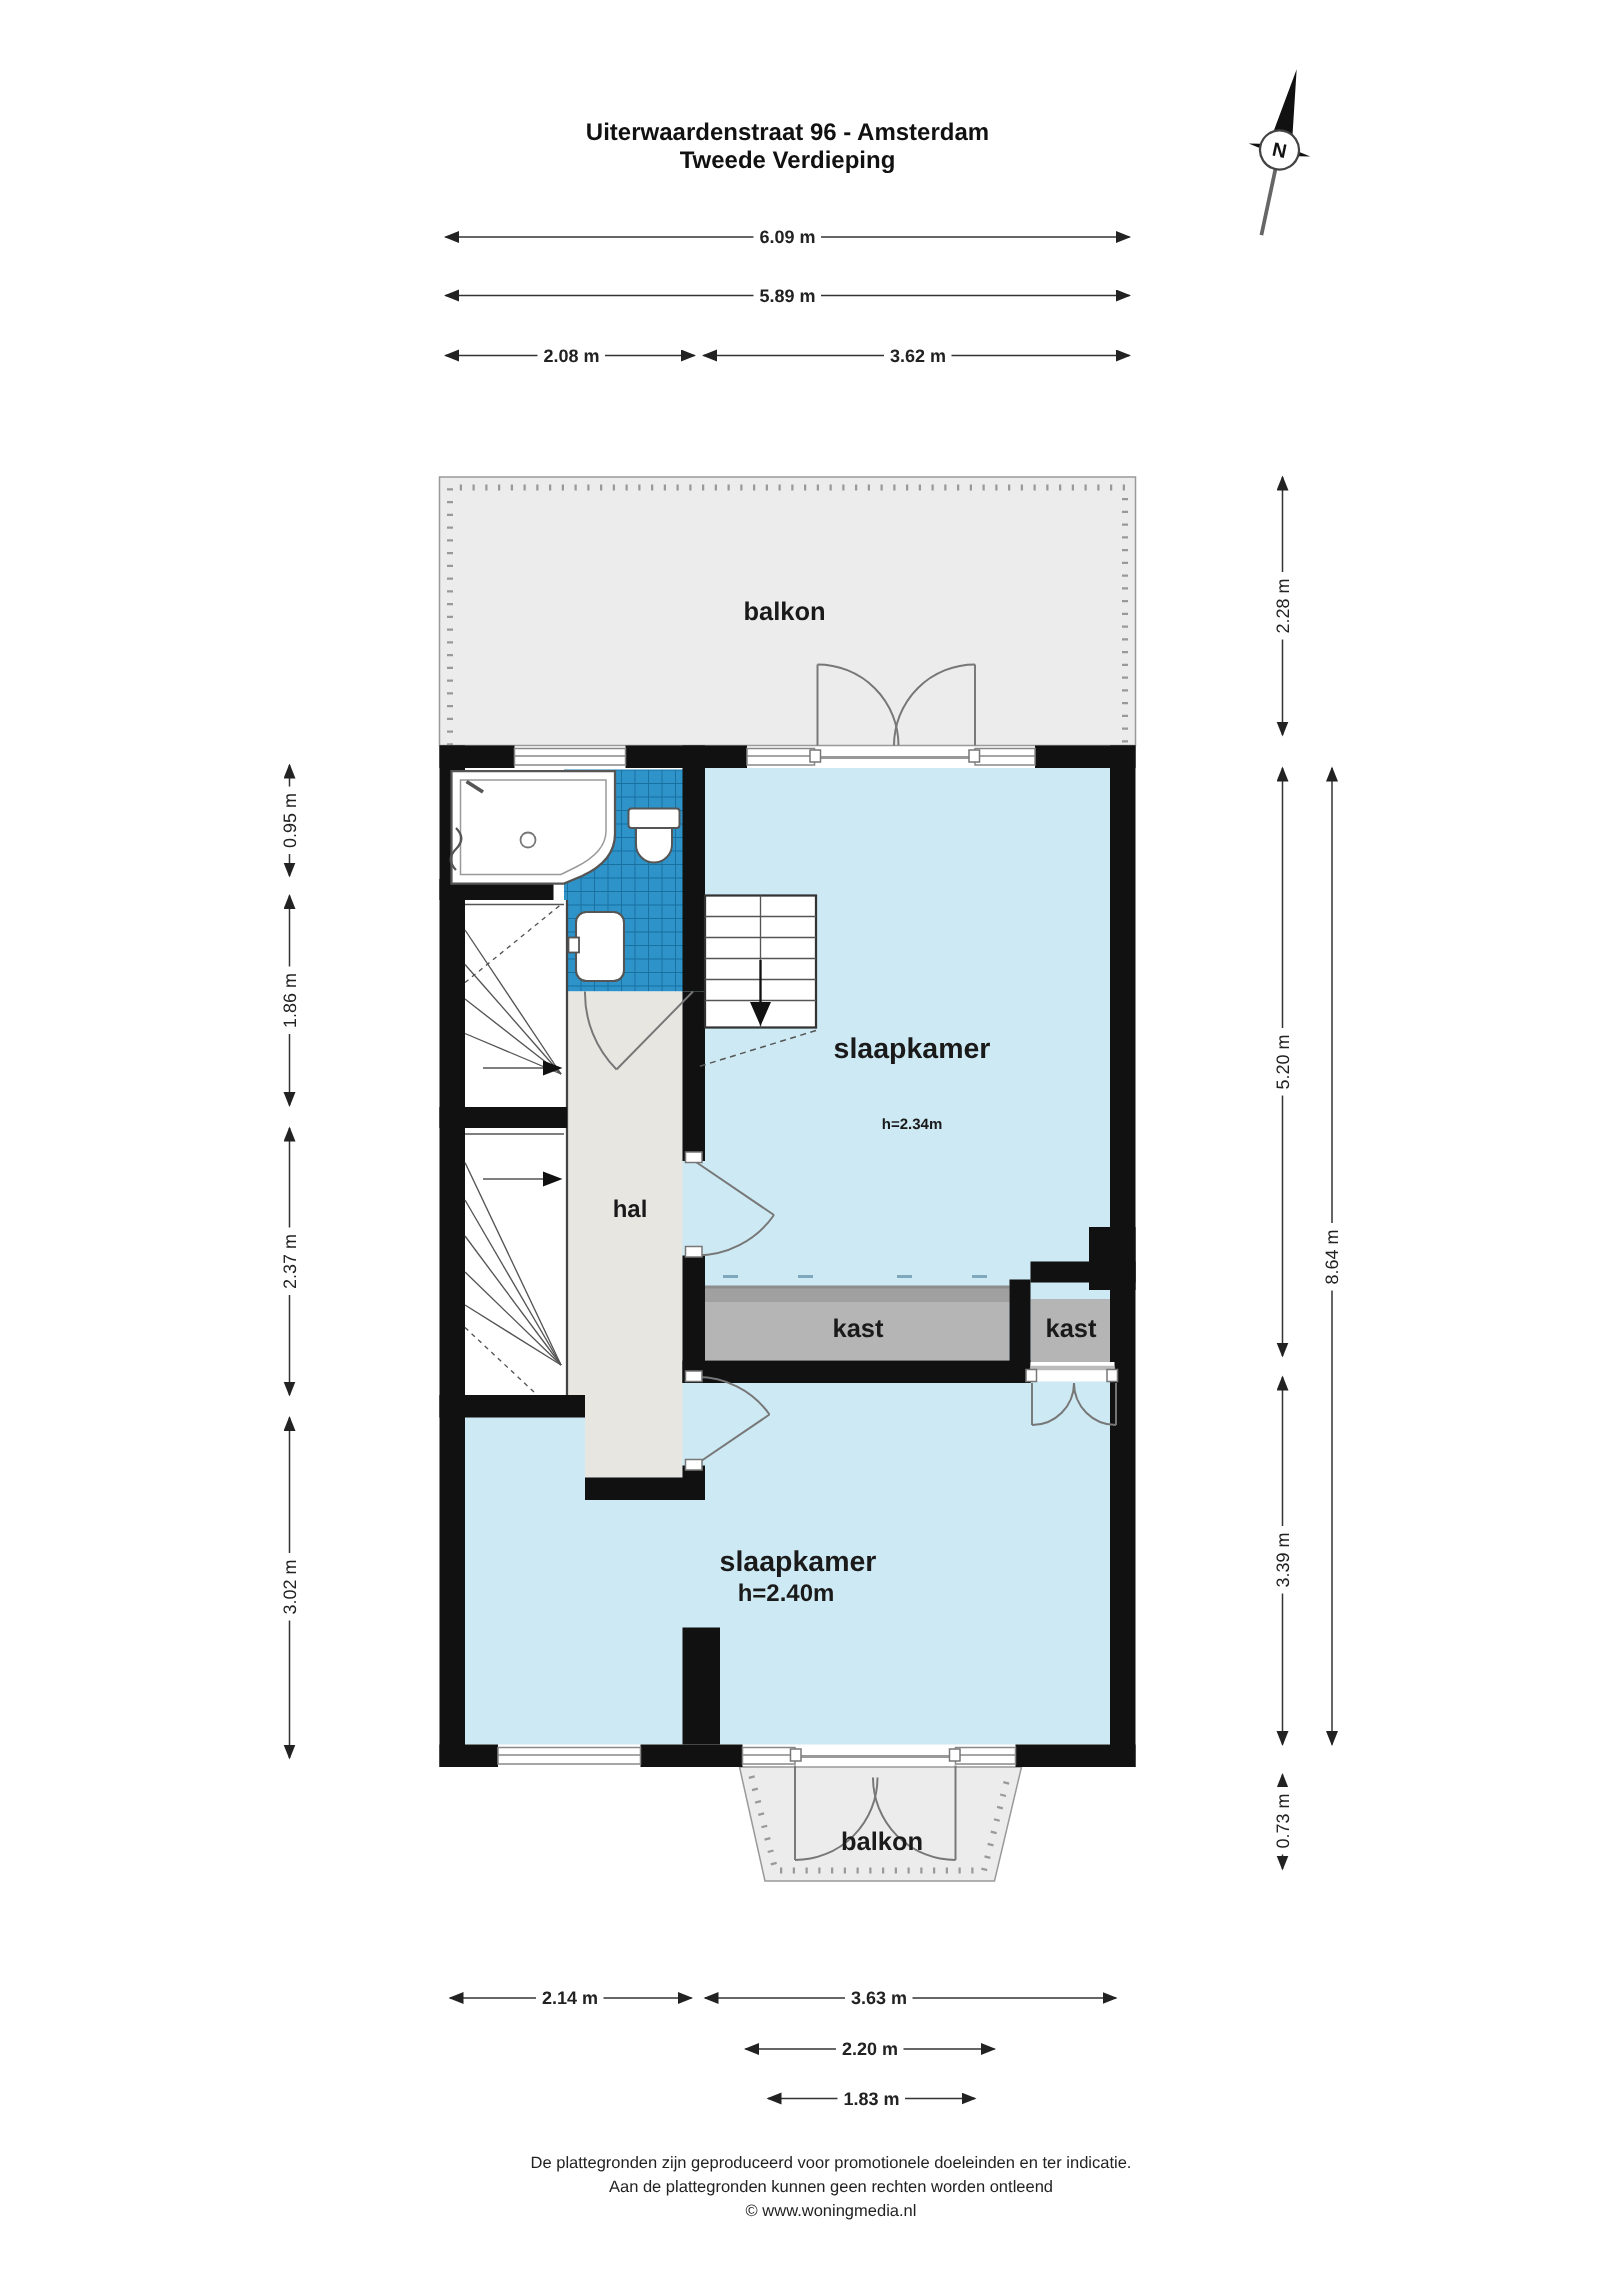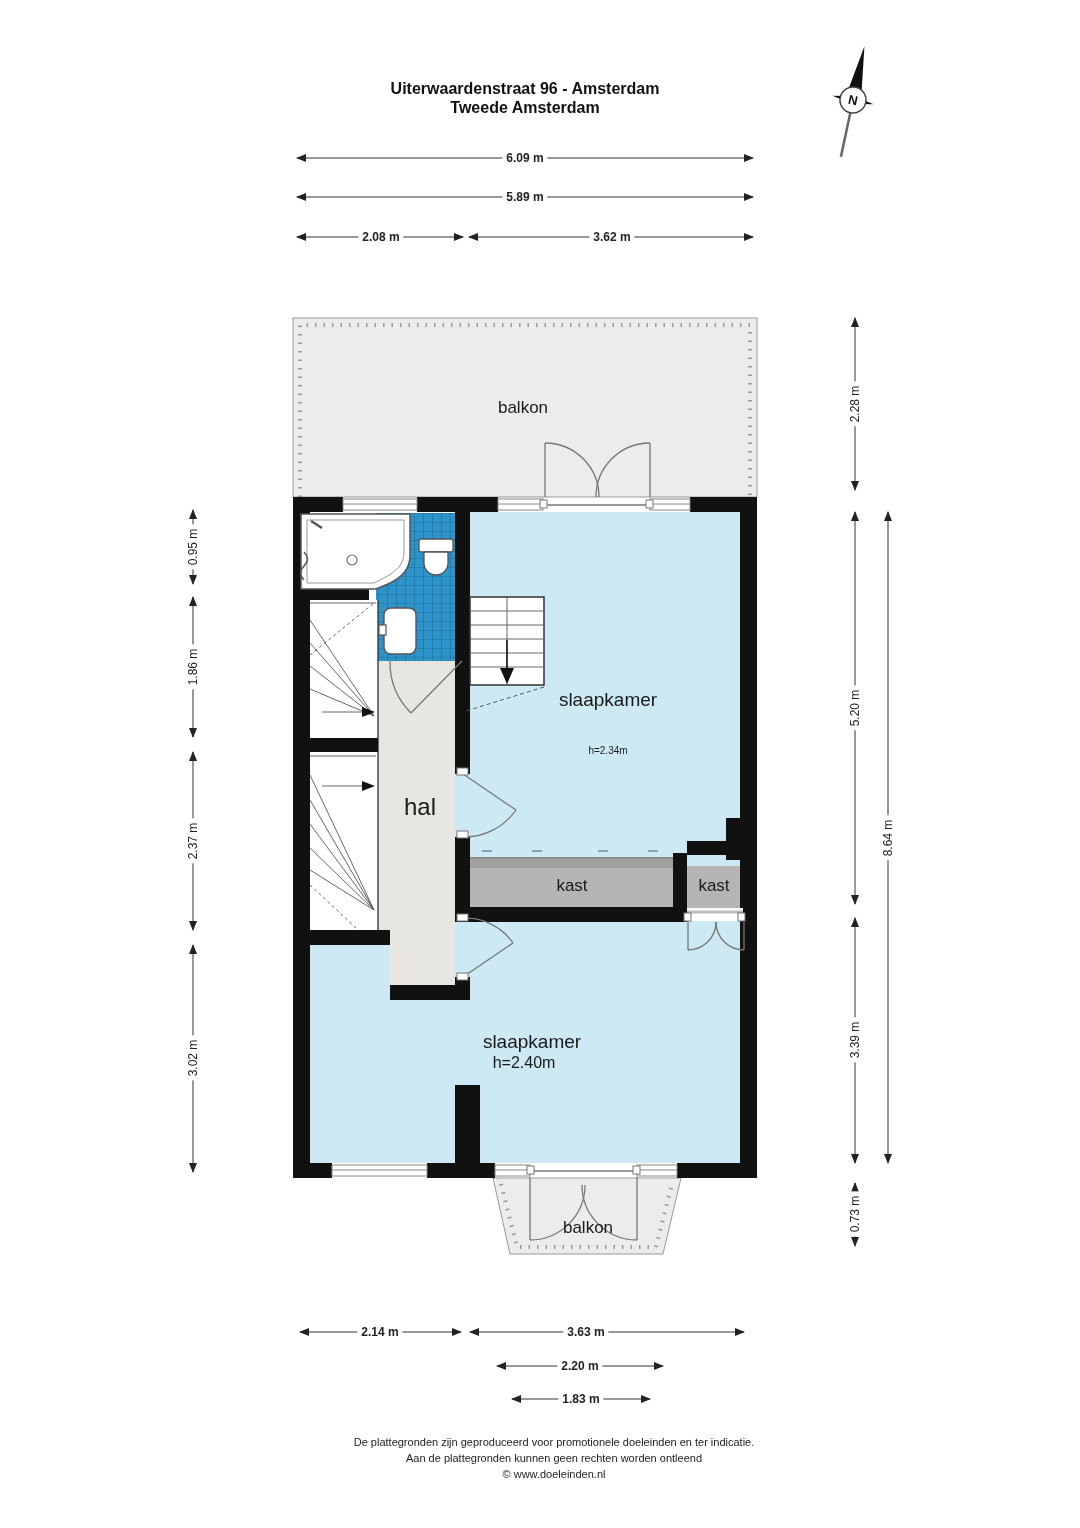--- a/index.html
+++ b/index.html
@@ -3,21 +3,21 @@
 <meta charset="utf-8">
 <style>
   html,body{margin:0;padding:0;background:#fff;}
   #stage{position:relative;width:1080px;height:1528px;background:#fff;overflow:hidden;
          font-family:"Liberation Sans",sans-serif;text-align:center;}
   svg{position:absolute;left:0;top:0;}
   .lbl{position:absolute;transform:translate(-50%,-50%);background:#fff;color:#222;
        font-size:12px;padding:0 4px;white-space:nowrap;font-weight:bold;}
   .vlbl{position:absolute;transform:translate(-50%,-50%) rotate(-90deg);background:#fff;color:#222;
        font-size:12px;padding:0 4px;white-space:nowrap;}
-  .room{position:absolute;transform:translate(-50%,-50%);color:#1a1a1a;font-weight:normal;
+  .room{position:absolute;transform:translate(-50%,-50%);color:#1a1a1a;font-weight:bold;
        white-space:nowrap;background:transparent;}
   .title{position:absolute;left:525px;transform:translateX(-50%);font-weight:bold;
        font-size:16px;color:#111;white-space:nowrap;}
   .foot{position:absolute;left:524px;transform:translateX(-50%);font-size:11px;color:#222;white-space:nowrap;margin-left:30px;}
   .north{position:absolute;transform:translate(-50%,-50%) rotate(12deg);font-weight:bold;font-size:13px;color:#111;}
 </style>
 </head>
 <body>
 
 <div id="stage">
@@ -230,21 +230,21 @@
     <line x1="855" y1="1183" x2="855" y2="1246"></line>
     <line x1="888" y1="512" x2="888" y2="1163"></line>
     <line x1="300" y1="1332" x2="461" y2="1332"></line>
     <line x1="470" y1="1332" x2="744" y2="1332"></line>
     <line x1="497" y1="1366" x2="663" y2="1366"></line>
     <line x1="512" y1="1399" x2="650" y2="1399"></line>
   </g>
 </svg>
 
 <div class="title" style="top:80px">Uiterwaardenstraat 96 - Amsterdam</div>
-<div class="title" style="top:99px">Tweede Amsterdam</div>
+<div class="title" style="top:99px">Tweede Verdieping</div>
 <div class="north" style="left:853px;top:100px">N</div>
 
 <div class="lbl" style="left:525px;top:158px">6.09 m</div>
 <div class="lbl" style="left:525px;top:197px">5.89 m</div>
 <div class="lbl" style="left:381px;top:237px">2.08 m</div>
 <div class="lbl" style="left:612px;top:237px">3.62 m</div>
 
 <div class="vlbl" style="left:193px;top:547px">0.95 m</div>
 <div class="vlbl" style="left:193px;top:667px">1.86 m</div>
 <div class="vlbl" style="left:193px;top:841px">2.37 m</div>
@@ -257,24 +257,24 @@
 <div class="vlbl" style="left:888px;top:838px">8.64 m</div>
 
 <div class="lbl" style="left:380px;top:1332px">2.14 m</div>
 <div class="lbl" style="left:586px;top:1332px">3.63 m</div>
 <div class="lbl" style="left:580px;top:1366px">2.20 m</div>
 <div class="lbl" style="left:581px;top:1399px">1.83 m</div>
 
 <div class="room" style="left:523px;top:408px;font-size:17px">balkon</div>
 <div class="room" style="left:608px;top:700px;font-size:19px">slaapkamer</div>
 <div class="room" style="left:608px;top:750px;font-size:10px">h=2.34m</div>
-<div class="room" style="left:420px;top:807px;font-size:24px">hal</div>
+<div class="room" style="left:420px;top:807px;font-size:16px">hal</div>
 <div class="room" style="left:572px;top:886px;font-size:17px">kast</div>
 <div class="room" style="left:714px;top:886px;font-size:17px">kast</div>
 <div class="room" style="left:532px;top:1042px;font-size:19px">slaapkamer</div>
 <div class="room" style="left:524px;top:1063px;font-size:16px">h=2.40m</div>
 <div class="room" style="left:588px;top:1228px;font-size:17px">balkon</div>
 
 <div class="foot" style="top:1436px">De plattegronden zijn geproduceerd voor promotionele doeleinden en ter indicatie.</div>
 <div class="foot" style="top:1452px">Aan de plattegronden kunnen geen rechten worden ontleend</div>
-<div class="foot" style="top:1468px">© www.doeleinden.nl</div>
+<div class="foot" style="top:1468px">© www.woningmedia.nl</div>
 
 </div>
 
 </body></html>

